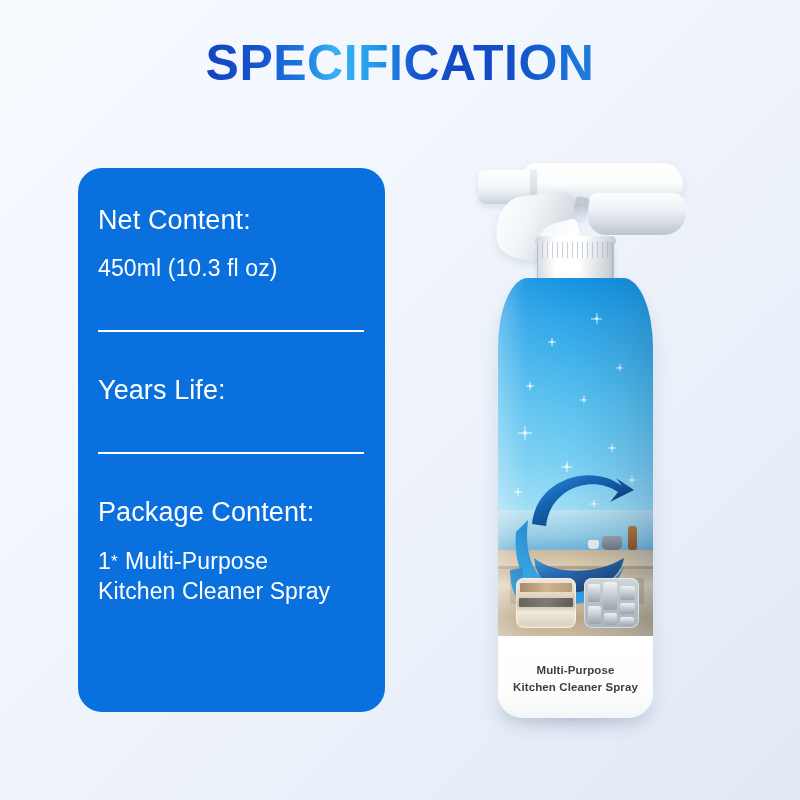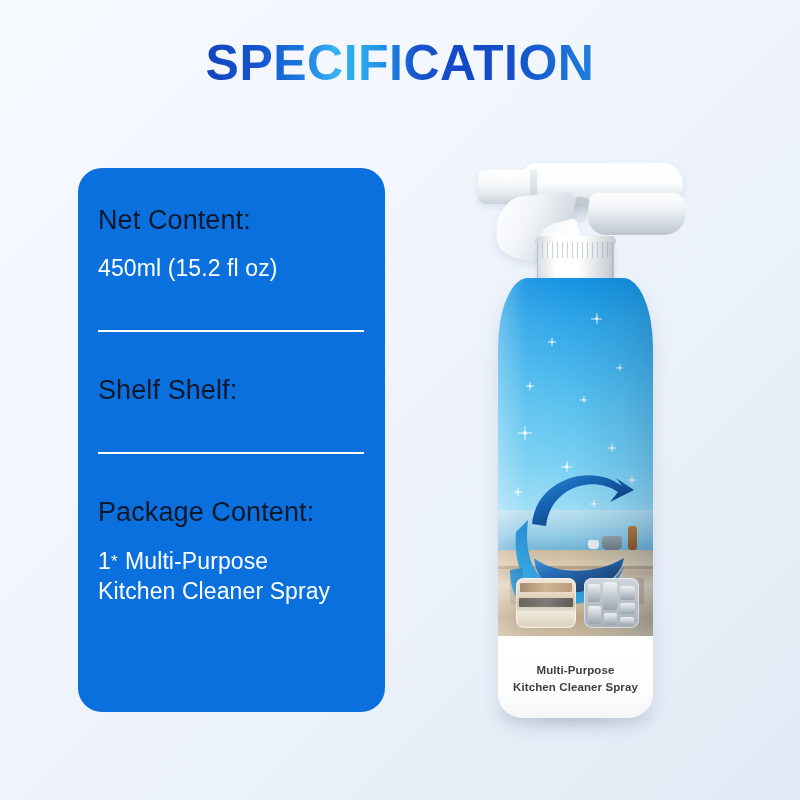--- a/index.html
+++ b/index.html
@@ -54,21 +54,21 @@
     left: 78px;
     top: 168px;
     width: 307px;
     height: 544px;
     background: #0a70de;
     border-radius: 24px;
     padding: 36px 28px 0 20px;
   }
   .spec-block { padding: 0 0 0 0; }
   .spec-heading {
-    color: #0f172a;
+    color: #ffffff;
     font-size: 27px;
     font-weight: normal;
     line-height: 1.2;
     letter-spacing: 0.1px;
   }
   .spec-value {
     color: #ffffff;
     font-size: 23px;
     font-weight: normal;
     line-height: 1.32;
@@ -352,29 +352,29 @@
 <body>
 
 <div class="title-wrap">
   <span class="title">SPECIFICATION</span>
 </div>
 
 <div class="spec-panel">
 
   <div class="spec-block">
     <div class="spec-heading">Net Content:</div>
-    <div class="spec-value">450ml (15.2 fl oz)</div>
+    <div class="spec-value">450ml (10.3 fl oz)</div>
   </div>
 
   <div class="gap-a"></div>
   <div class="divider"></div>
   <div class="gap-b"></div>
 
   <div class="spec-block">
-    <div class="spec-heading">Shelf Shelf:</div>
+    <div class="spec-heading">Years Life:</div>
   </div>
 
   <div class="gap-c"></div>
   <div class="divider"></div>
   <div class="gap-d"></div>
 
   <div class="spec-block">
     <div class="spec-heading">Package Content:</div>
     <div class="spec-value"><span>1</span><span class="star">*</span><span> Multi-Purpose</span><br><span>Kitchen Cleaner Spray</span></div>
   </div>

